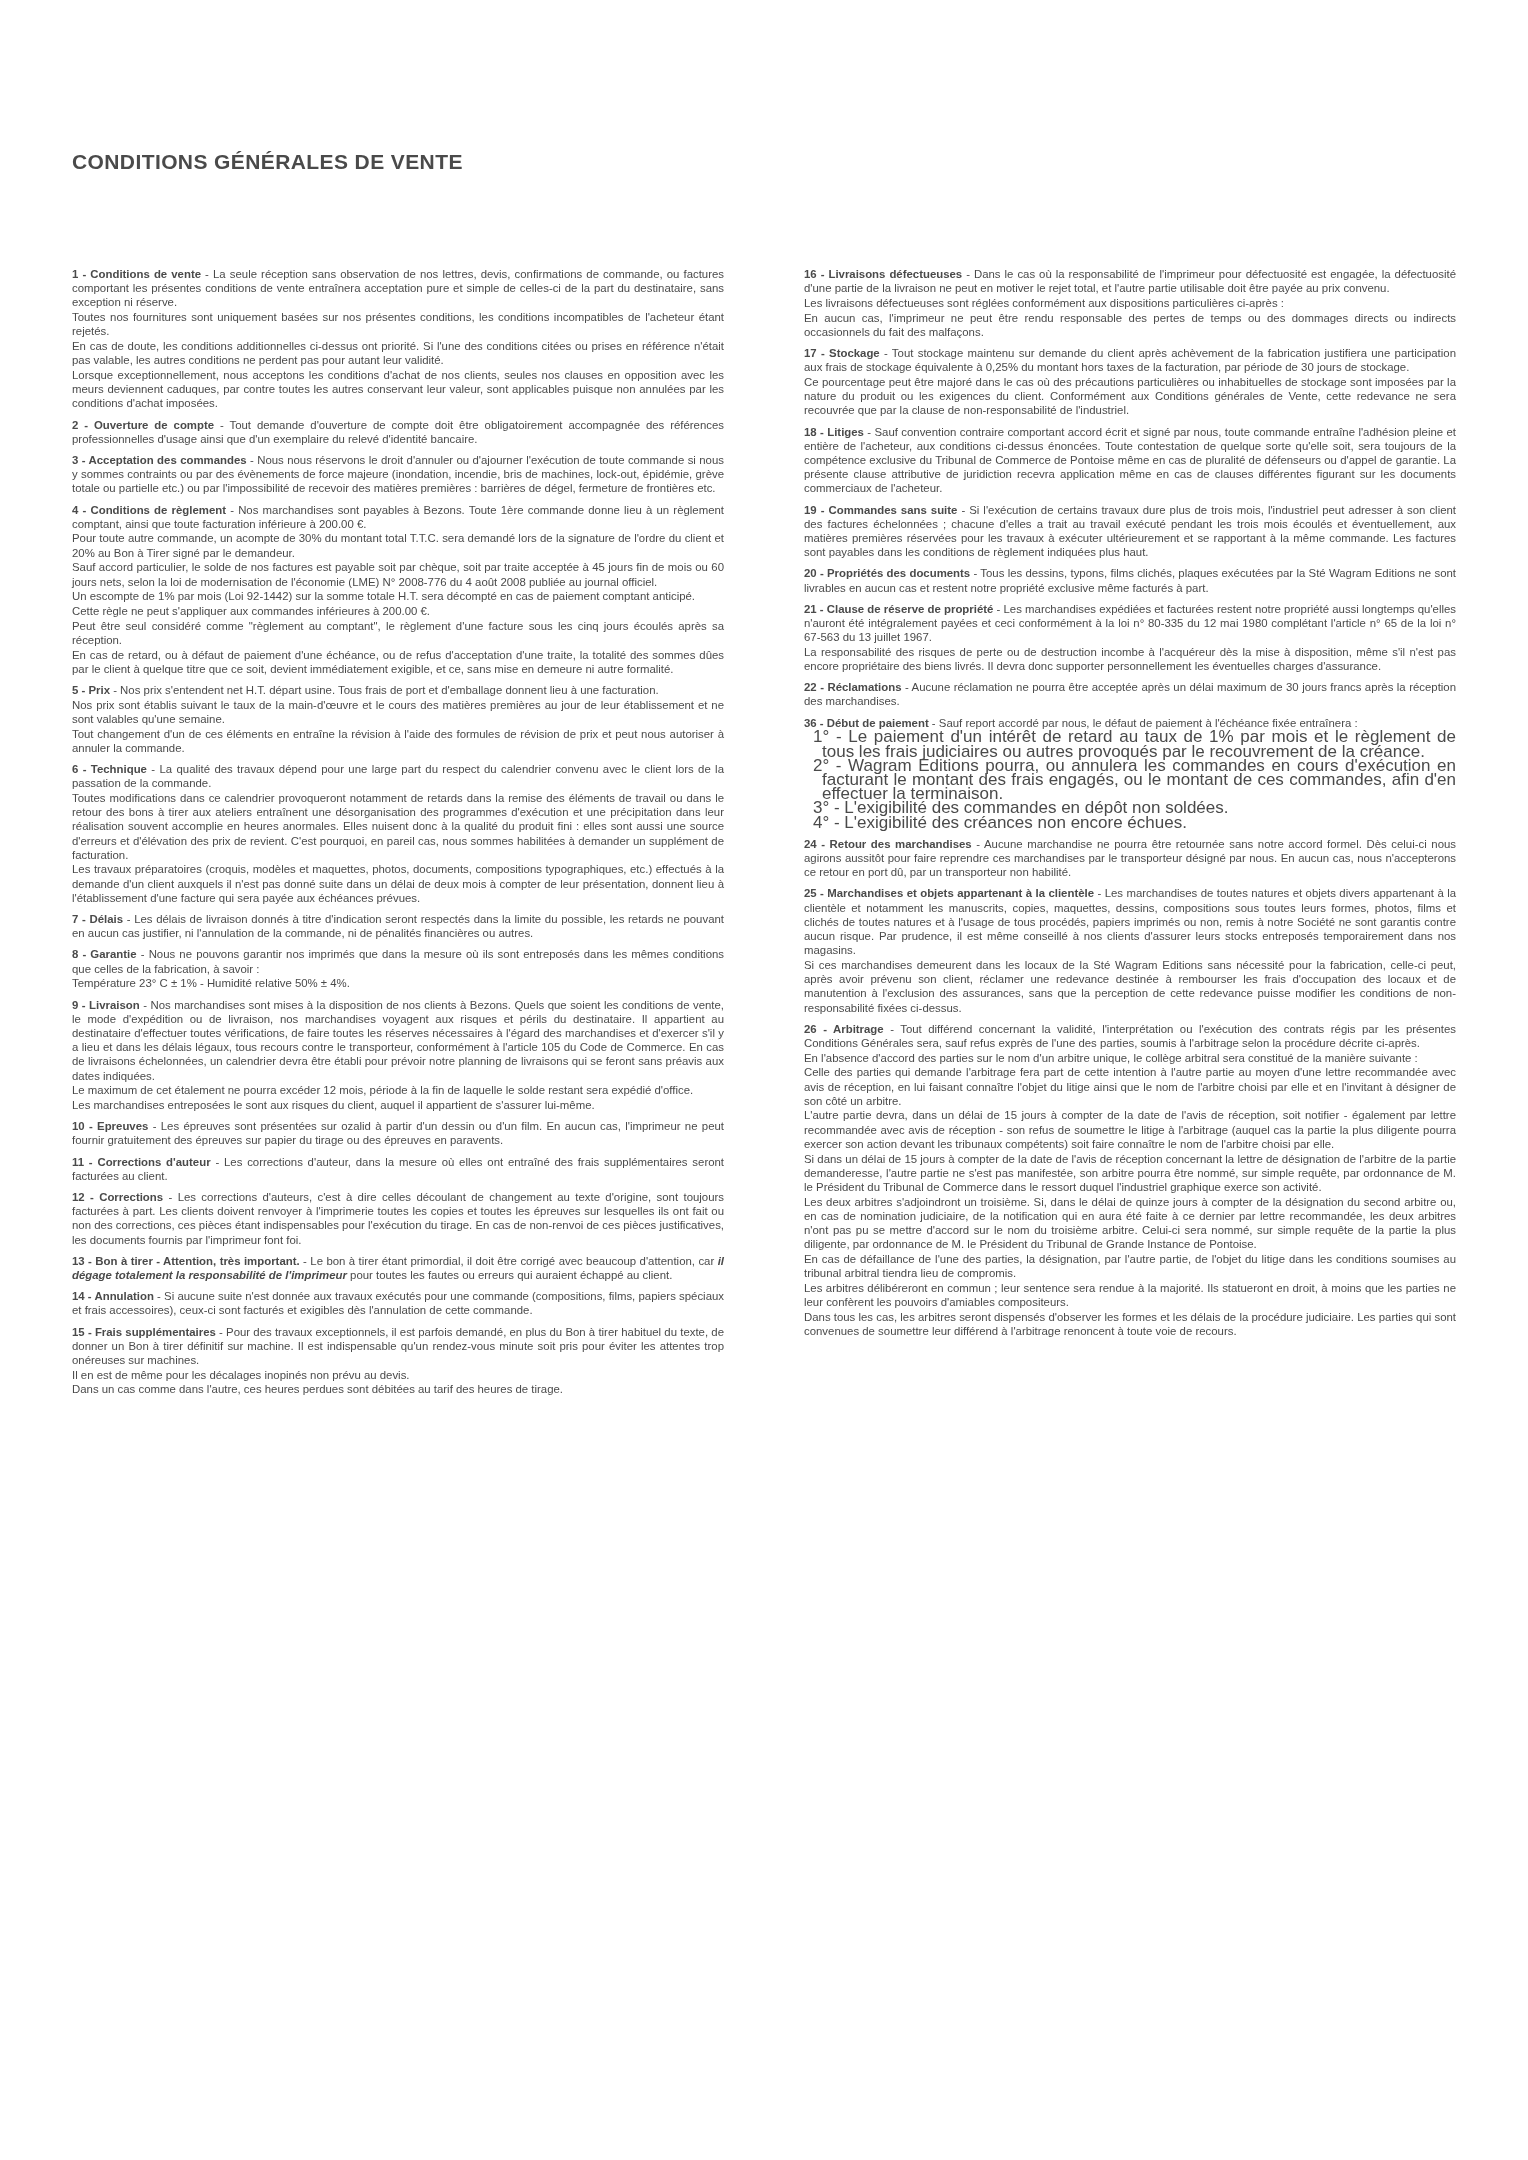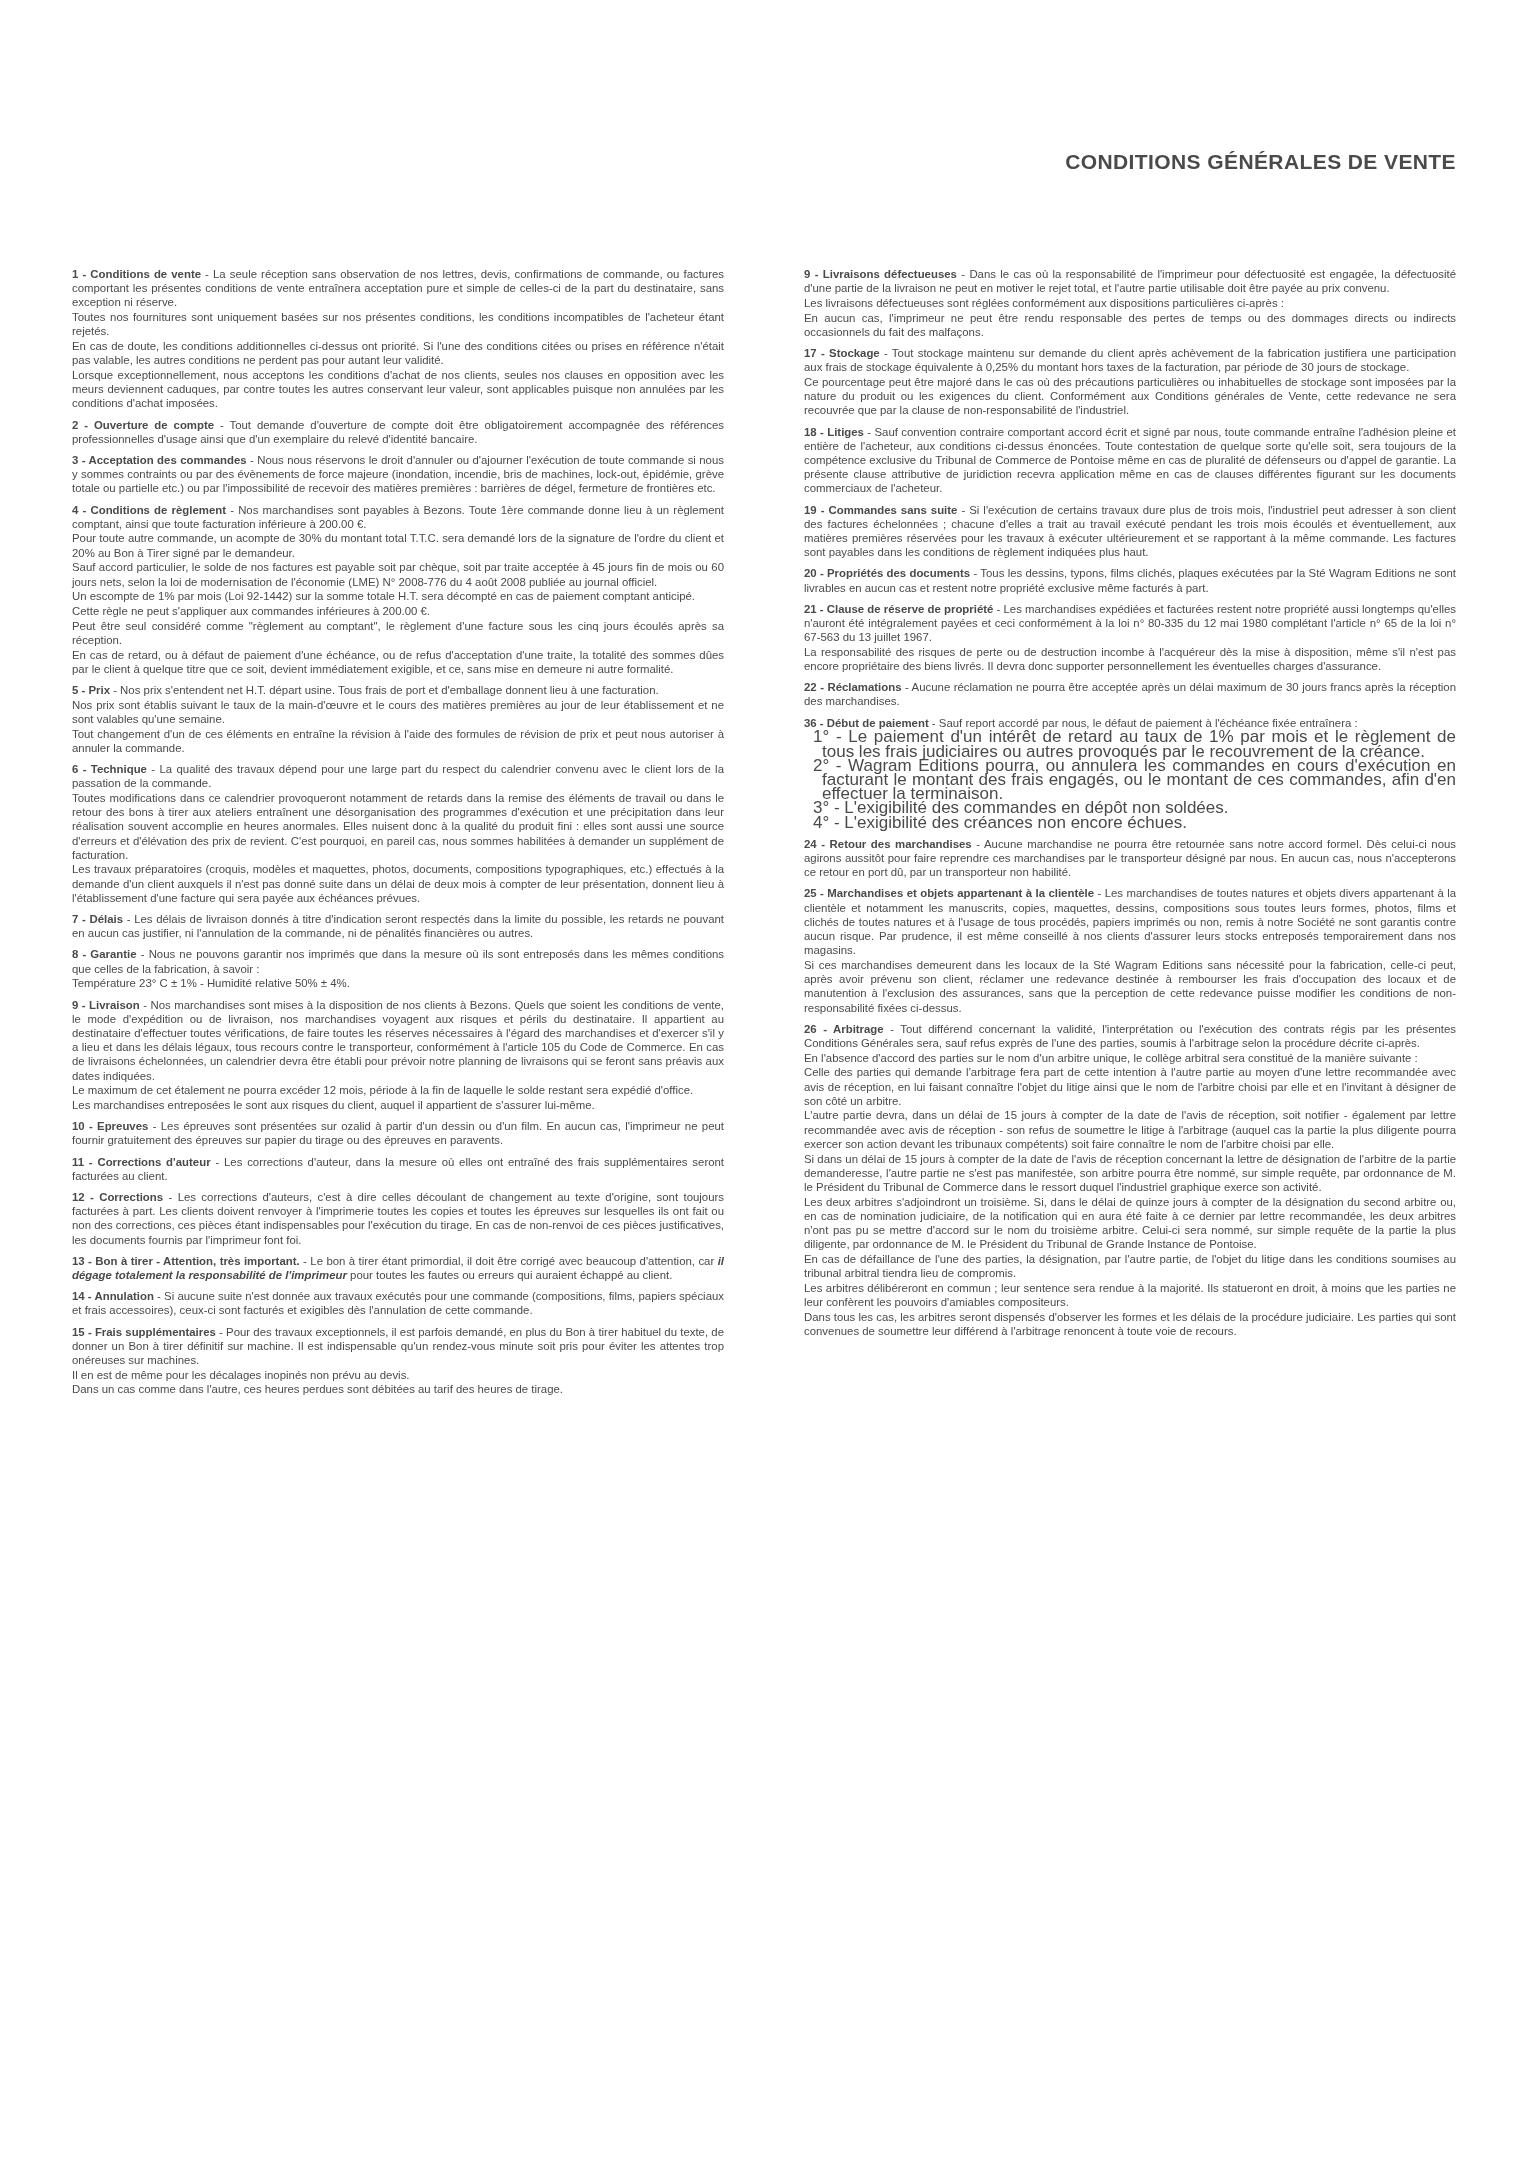--- a/index.html
+++ b/index.html
@@ -15,21 +15,21 @@
     -webkit-font-smoothing: antialiased;
   }
   .page {
     position: relative;
     width: 1528px;
     min-height: 2160px;
     box-sizing: border-box;
     padding: 150px 72px 60px 72px;
   }
   .doc-title {
-    text-align: right;
+    text-align: left;
     font-size: 21px;
     font-weight: bold;
     letter-spacing: 0.4px;
     color: #4a4a4a;
     margin: 0 0 86px 0;
   }
   .columns {
     display: flex;
     flex-direction: row;
     gap: 58px;
@@ -103,21 +103,21 @@
         <p class="para gap"><b>10 - Epreuves</b><span> - Les épreuves sont présentées sur ozalid à partir d'un dessin ou d'un film. En aucun cas, l'imprimeur ne peut fournir gratuitement des épreuves sur papier du tirage ou des épreuves en paravents.</span></p>
         <p class="para gap"><b>11 - Corrections d'auteur</b><span> - Les corrections d'auteur, dans la mesure où elles ont entraîné des frais supplémentaires seront facturées au client.</span></p>
         <p class="para gap"><b>12 - Corrections</b><span> - Les corrections d'auteurs, c'est à dire celles découlant de changement au texte d'origine, sont toujours facturées à part. Les clients doivent renvoyer à l'imprimerie toutes les copies et toutes les épreuves sur lesquelles ils ont fait ou non des corrections, ces pièces étant indispensables pour l'exécution du tirage. En cas de non-renvoi de ces pièces justificatives, les documents fournis par l'imprimeur font foi.</span></p>
         <p class="para gap"><b>13 - Bon à tirer - Attention, très important.</b><span> - Le bon à tirer étant primordial, il doit être corrigé avec beaucoup d'attention, car </span><i><b>il dégage totalement la responsabilité de l'imprimeur</b></i><span> pour toutes les fautes ou erreurs qui auraient échappé au client.</span></p>
         <p class="para gap"><b>14 - Annulation</b><span> - Si aucune suite n'est donnée aux travaux exécutés pour une commande (compositions, films, papiers spéciaux et frais accessoires), ceux-ci sont facturés et exigibles dès l'annulation de cette commande.</span></p>
         <p class="para gap"><b>15 - Frais supplémentaires</b><span> - Pour des travaux exceptionnels, il est parfois demandé, en plus du Bon à tirer habituel du texte, de donner un Bon à tirer définitif sur machine. Il est indispensable qu'un rendez-vous minute soit pris pour éviter les attentes trop onéreuses sur machines.</span></p>
         <p class="para"><span>Il en est de même pour les décalages inopinés non prévu au devis.</span></p>
         <p class="para"><span>Dans un cas comme dans l'autre, ces heures perdues sont débitées au tarif des heures de tirage.</span></p>
       </div>
     <div class="col" id="right-col">
-        <p class="para gap"><b>9 - Livraisons défectueuses</b><span> - Dans le cas où la responsabilité de l'imprimeur pour défectuosité est engagée, la défectuosité d'une partie de la livraison ne peut en motiver le rejet total, et l'autre partie utilisable doit être payée au prix convenu.</span></p>
+        <p class="para gap"><b>16 - Livraisons défectueuses</b><span> - Dans le cas où la responsabilité de l'imprimeur pour défectuosité est engagée, la défectuosité d'une partie de la livraison ne peut en motiver le rejet total, et l'autre partie utilisable doit être payée au prix convenu.</span></p>
         <p class="para"><span>Les livraisons défectueuses sont réglées conformément aux dispositions particulières ci-après :</span></p>
         <p class="para"><span>En aucun cas, l'imprimeur ne peut être rendu responsable des pertes de temps ou des dommages directs ou indirects occasionnels du fait des malfaçons.</span></p>
         <p class="para gap"><b>17 - Stockage</b><span> - Tout stockage maintenu sur demande du client après achèvement de la fabrication justifiera une participation aux frais de stockage équivalente à 0,25% du montant hors taxes de la facturation, par période de 30 jours de stockage.</span></p>
         <p class="para"><span>Ce pourcentage peut être majoré dans le cas où des précautions particulières ou inhabituelles de stockage sont imposées par la nature du produit ou les exigences du client. Conformément aux Conditions générales de Vente, cette redevance ne sera recouvrée que par la clause de non-responsabilité de l'industriel.</span></p>
         <p class="para gap"><b>18 - Litiges</b><span> - Sauf convention contraire comportant accord écrit et signé par nous, toute commande entraîne l'adhésion pleine et entière de l'acheteur, aux conditions ci-dessus énoncées. Toute contestation de quelque sorte qu'elle soit, sera toujours de la compétence exclusive du Tribunal de Commerce de Pontoise même en cas de pluralité de défenseurs ou d'appel de garantie. La présente clause attributive de juridiction recevra application même en cas de clauses différentes figurant sur les documents commerciaux de l'acheteur.</span></p>
         <p class="para gap"><b>19 - Commandes sans suite</b><span> - Si l'exécution de certains travaux dure plus de trois mois, l'industriel peut adresser à son client des factures échelonnées ; chacune d'elles a trait au travail exécuté pendant les trois mois écoulés et éventuellement, aux matières premières réservées pour les travaux à exécuter ultérieurement et se rapportant à la même commande. Les factures sont payables dans les conditions de règlement indiquées plus haut.</span></p>
         <p class="para gap"><b>20 - Propriétés des documents</b><span> - Tous les dessins, typons, films clichés, plaques exécutées par la Sté Wagram Editions ne sont livrables en aucun cas et restent notre propriété exclusive même facturés à part.</span></p>
         <p class="para gap"><b>21 - Clause de réserve de propriété</b><span> - Les marchandises expédiées et facturées restent notre propriété aussi longtemps qu'elles n'auront été intégralement payées et ceci conformément à la loi n° 80-335 du 12 mai 1980 complétant l'article n° 65 de la loi n° 67-563 du 13 juillet 1967.</span></p>
         <p class="para"><span>La responsabilité des risques de perte ou de destruction incombe à l'acquéreur dès la mise à disposition, même s'il n'est pas encore propriétaire des biens livrés. Il devra donc supporter personnellement les éventuelles charges d'assurance.</span></p>
         <p class="para gap"><b>22 - Réclamations</b><span> - Aucune réclamation ne pourra être acceptée après un délai maximum de 30 jours francs après la réception des marchandises.</span></p>

